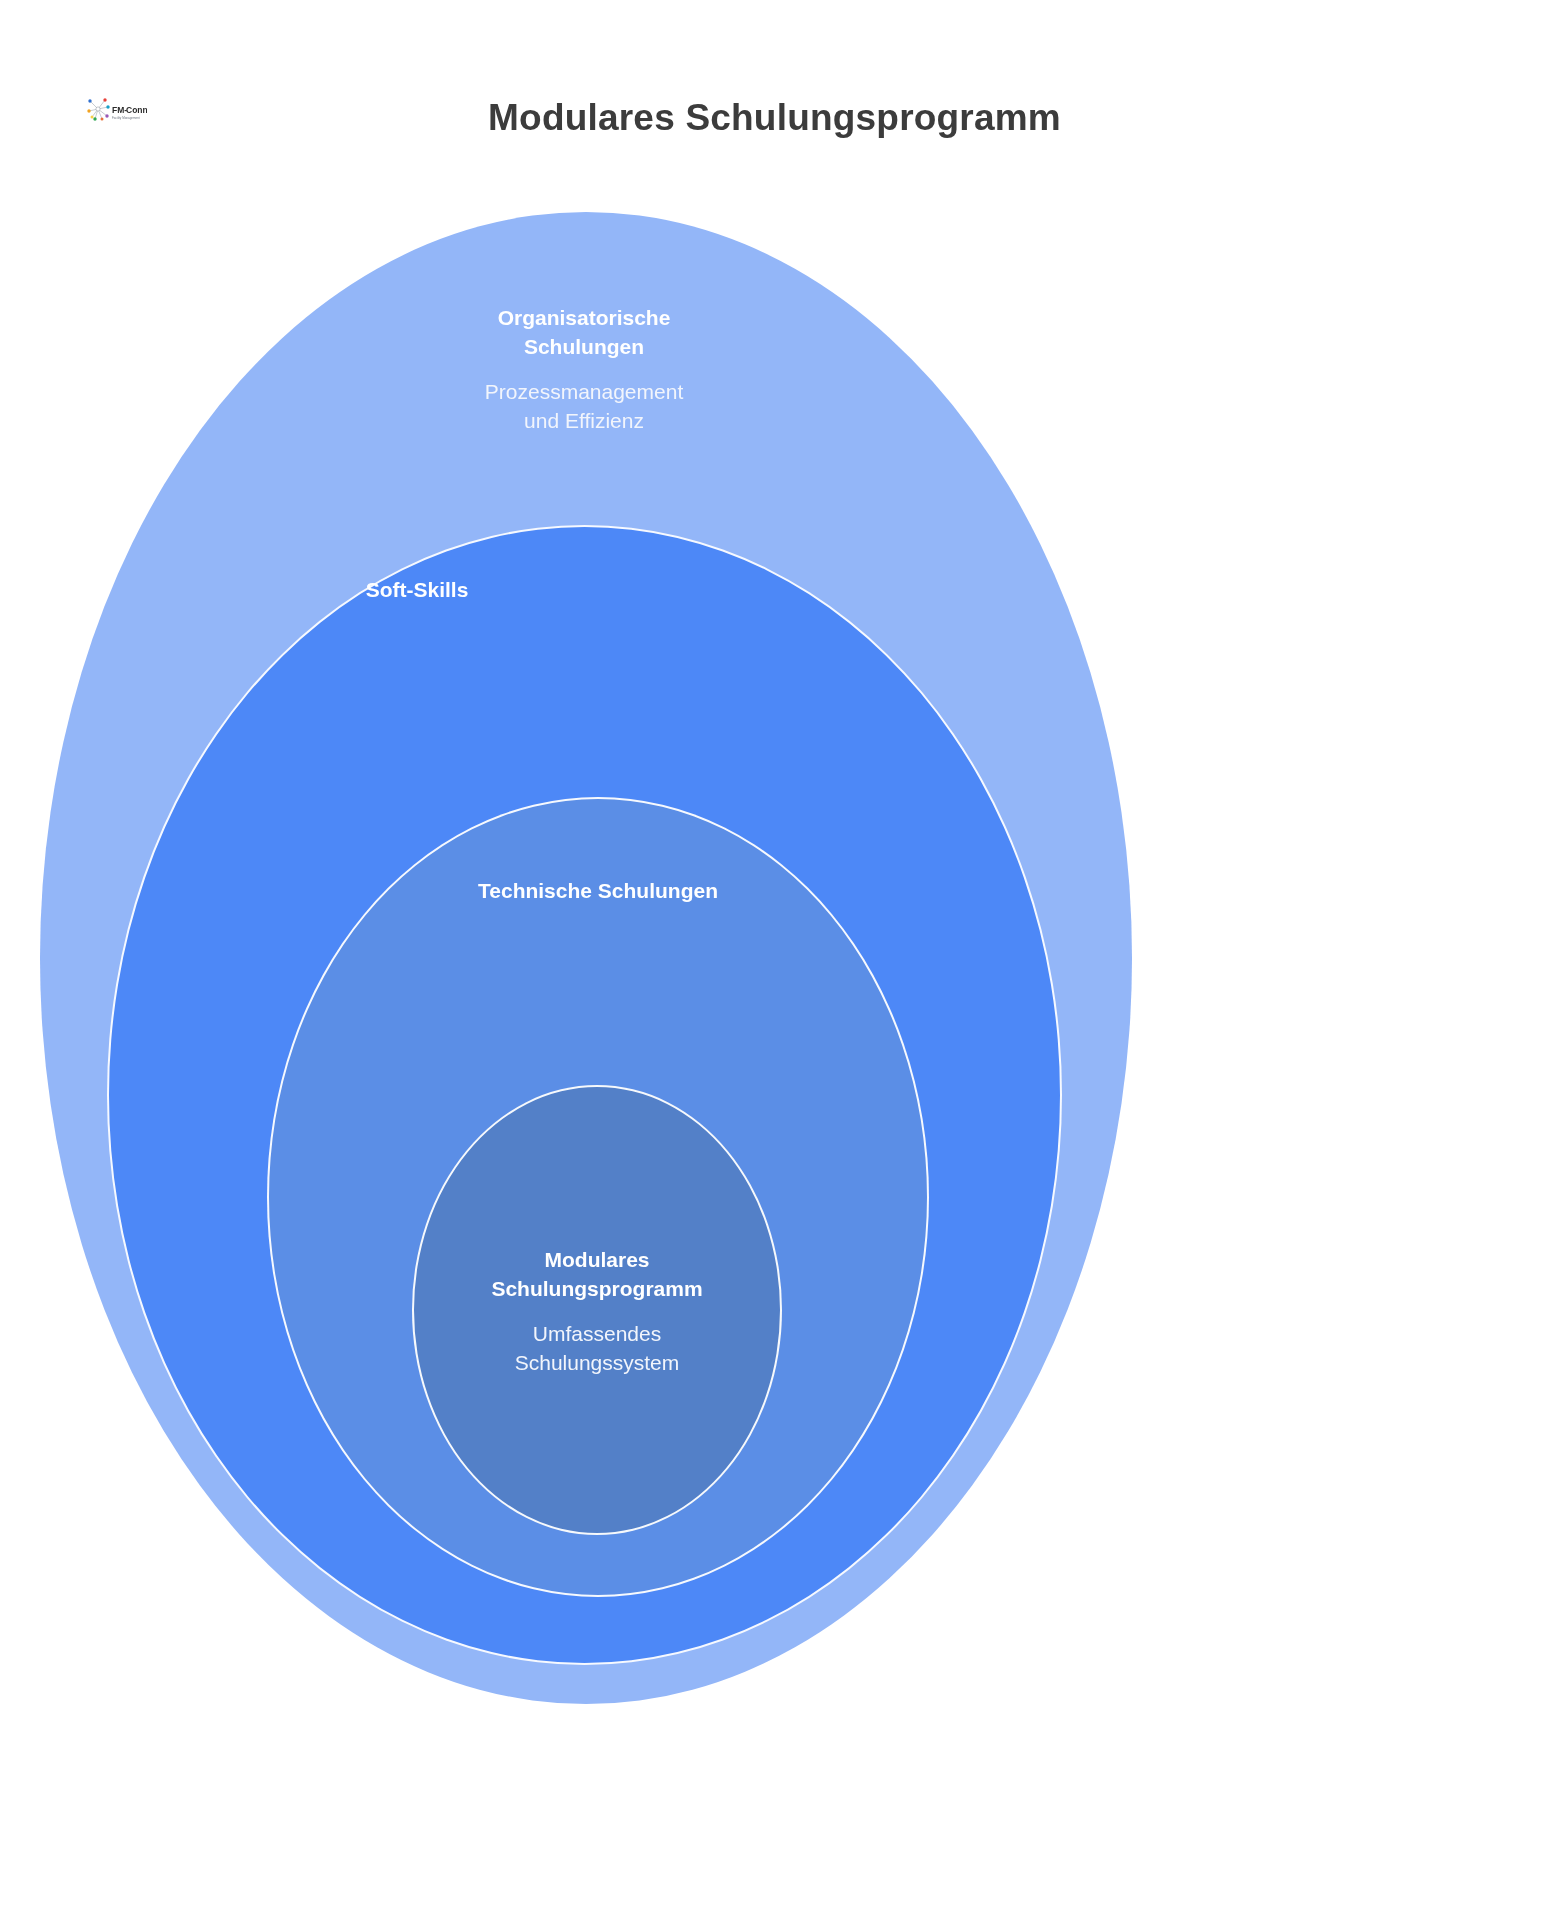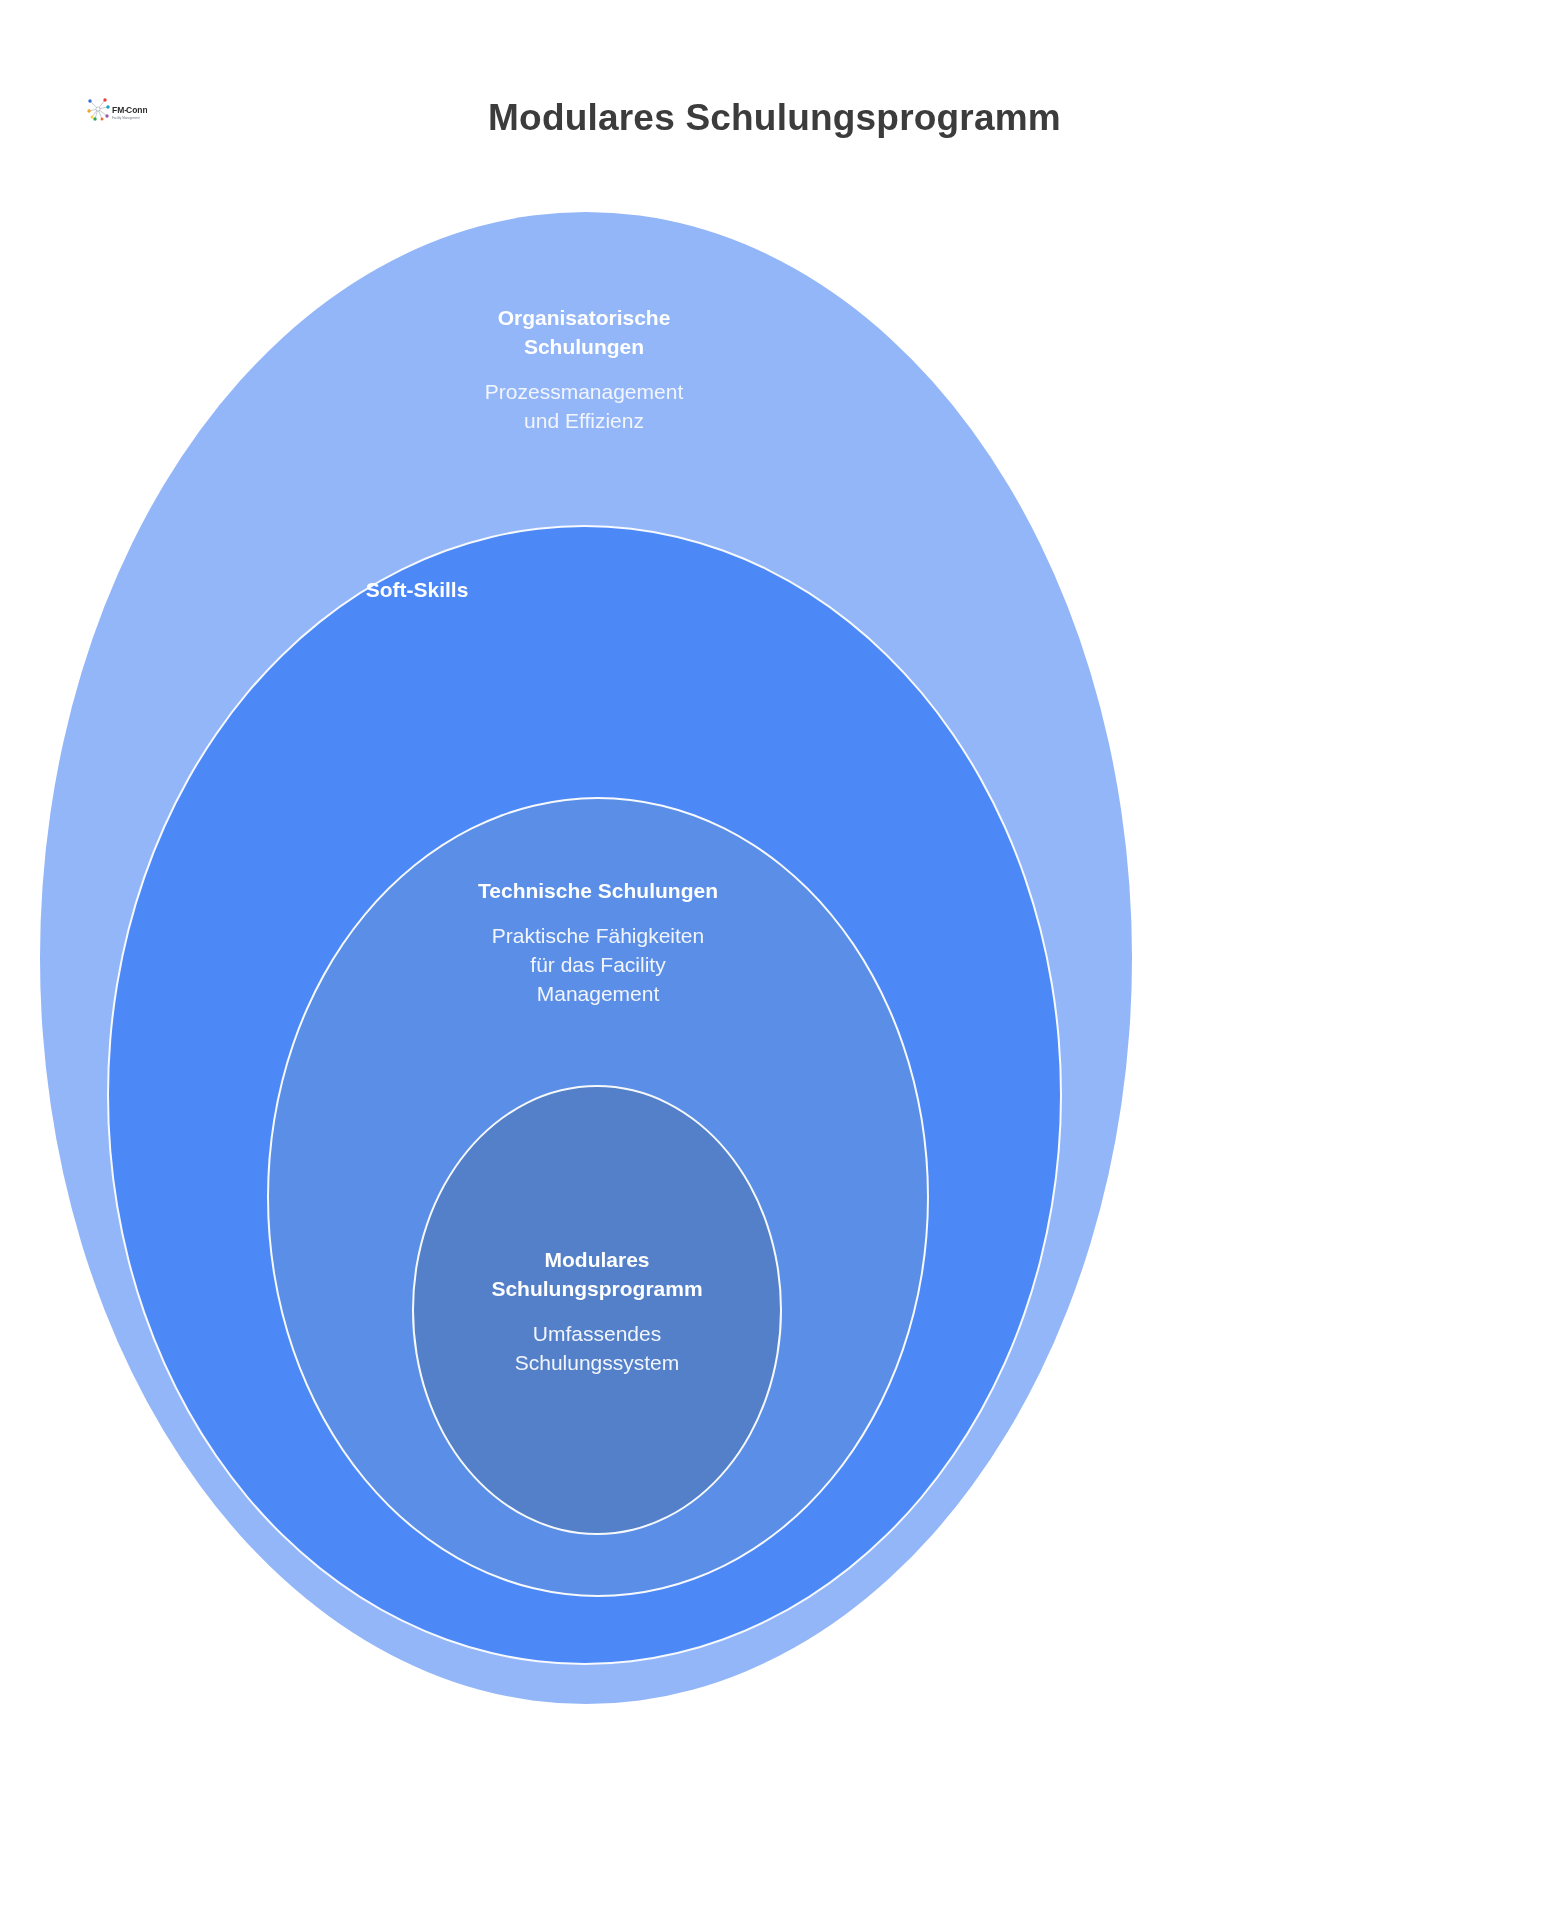--- a/index.html
+++ b/index.html
@@ -147,23 +147,20 @@
     <div class="ring" style="left:107px; top:525px; width:955px; height:1140px; background:#4d88f7;">
     </div>
     <div class="ring-label" style="left:262px; top:575px; width:310px;">
       <div class="ring-title">Soft-Skills</div>
     </div>
 
     <div class="ring" style="left:267px; top:797px; width:662px; height:800px; background:#5b8ee6;">
     </div>
     <div class="ring-label" style="left:443px; top:876px; width:310px;">
       <div class="ring-title">Technische Schulungen</div>
-      <div class="ring-desc">Praktische Fähigkeiten
-für das Facility
-Management</div>
     </div>
 
     <div class="ring" style="left:412px; top:1085px; width:370px; height:450px; background:#5380c8;">
     </div>
     <div class="ring-label" style="left:455px; top:1245px; width:284px;">
       <div class="ring-title">Modulares
 Schulungsprogramm</div>
       <div class="ring-desc tight">Umfassendes
 Schulungssystem</div>
     </div>

